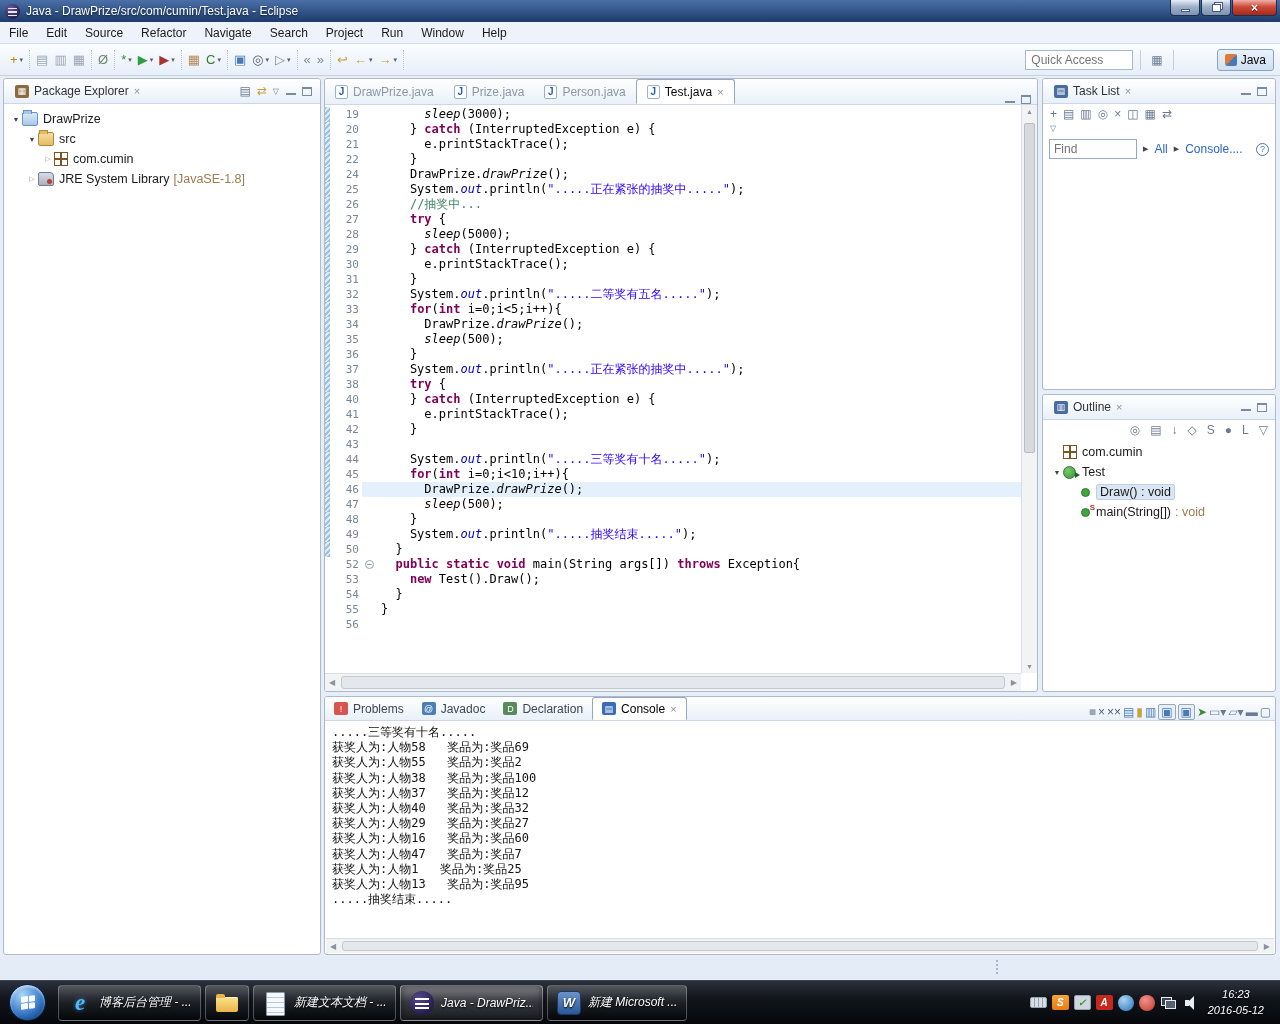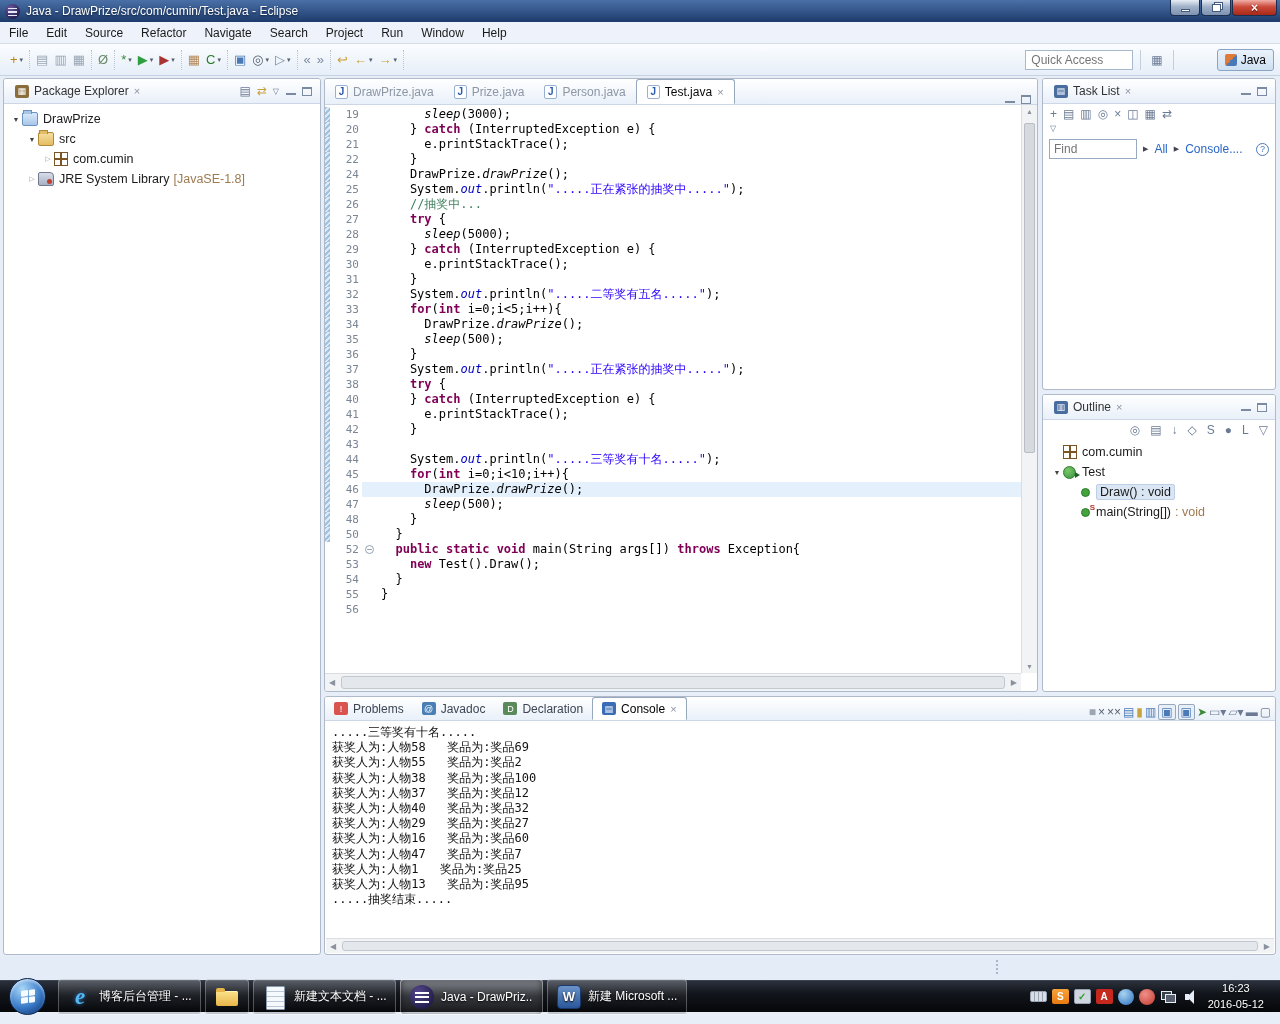--- a/index.html
+++ b/index.html
@@ -122,22 +122,22 @@
   .con-status { height:19px; font-size:12px; color:#000; padding:2px 7px; border-bottom:1px solid #eee; }
   .con-out { font-family:"DejaVu Sans Mono",monospace; font-size:12px; line-height:15.2px; color:#111; padding:4px 7px; white-space:pre; }
   .con-hscroll { position:absolute; left:1px; right:1px; bottom:1px; height:15px; background:#f2f3f5; border-top:1px solid #dadee4; }
 
   
   .statusstrip { position:absolute; left:0; top:957px; width:1280px; height:23px; background:#e4ecf7; }
   .sash-dots { position:absolute; left:996px; top:3px; display:flex; flex-direction:column; gap:2px; }
   .sash-dots i { width:2px; height:2px; background:#97a5ba; border-radius:50%; }
 
   
-  .taskbar { position:absolute; left:0; top:980px; width:1280px; height:32px;
-    background:linear-gradient(#2b313c,#12151b 40%,#05070a); border-top:1px solid #3c4452; display:flex; align-items:center; }
+  .taskbar { position:absolute; left:0; top:980px; width:1280px; height:44px;
+    background:linear-gradient(#2b313c,#12151b 40%,#05070a); border-top:1px solid #3c4452; display:flex; align-items:center;font-style:italic; }
   .orb { width:37px; height:37px; border-radius:50%; margin:0 10px 0 9px; flex:none;
     background:radial-gradient(circle at 35% 28%,#a8d8f8,#3a7ac8 55%,#0e3a78 90%); border:1px solid #0a2448;
     display:flex; align-items:center; justify-content:center; box-shadow:inset 0 2px 3px rgba(255,255,255,.6); }
   .orb-flag { width:14px; height:13px; display:grid; grid-template:1fr 1fr / 1fr 1fr; gap:1px; transform:skewY(-6deg); }
   .orb-flag i { background:rgba(255,255,255,.95); border-radius:1px; }
   .tbtn2 { height:36px; margin:0 2px; border-radius:4px; border:1px solid rgba(255,255,255,.28);
     background:linear-gradient(rgba(255,255,255,.22),rgba(255,255,255,.06) 48%,rgba(0,0,0,.18));
     display:flex; align-items:center; gap:7px; padding:0 9px; color:#fff; font-size:12px; text-shadow:0 1px 2px #000; }
   .tbtn2.active { background:linear-gradient(rgba(255,255,255,.42),rgba(255,255,255,.16) 48%,rgba(255,255,255,.08));
     box-shadow:inset 0 0 6px rgba(0,0,0,.5); }
@@ -527,20 +527,26 @@
         <span class="ctext"><span>      </span><span class="tk-sm">sleep</span><span>(500);</span></span>
       </div>
       <div class="crow">
         <span class="cdiff on"></span>
         <span class="cnum">48</span>
         <span class="cfold"></span>
         <span class="ctext"><span>    }</span></span>
       </div>
       <div class="crow">
         <span class="cdiff on"></span>
+        <span class="cnum">49</span>
+        <span class="cfold"></span>
+        <span class="ctext"><span>    System.</span><span class="tk-sf">out</span><span>.println(</span><span class="tk-str">".....抽奖结束....."</span><span>);</span></span>
+      </div>
+      <div class="crow">
+        <span class="cdiff on"></span>
         <span class="cnum">50</span>
         <span class="cfold"></span>
         <span class="ctext"><span>  }</span></span>
       </div>
       <div class="crow">
         <span class="cdiff"></span>
         <span class="cnum">52</span>
         <span class="cfold">
           <span class="foldm">−</span>
         </span>

